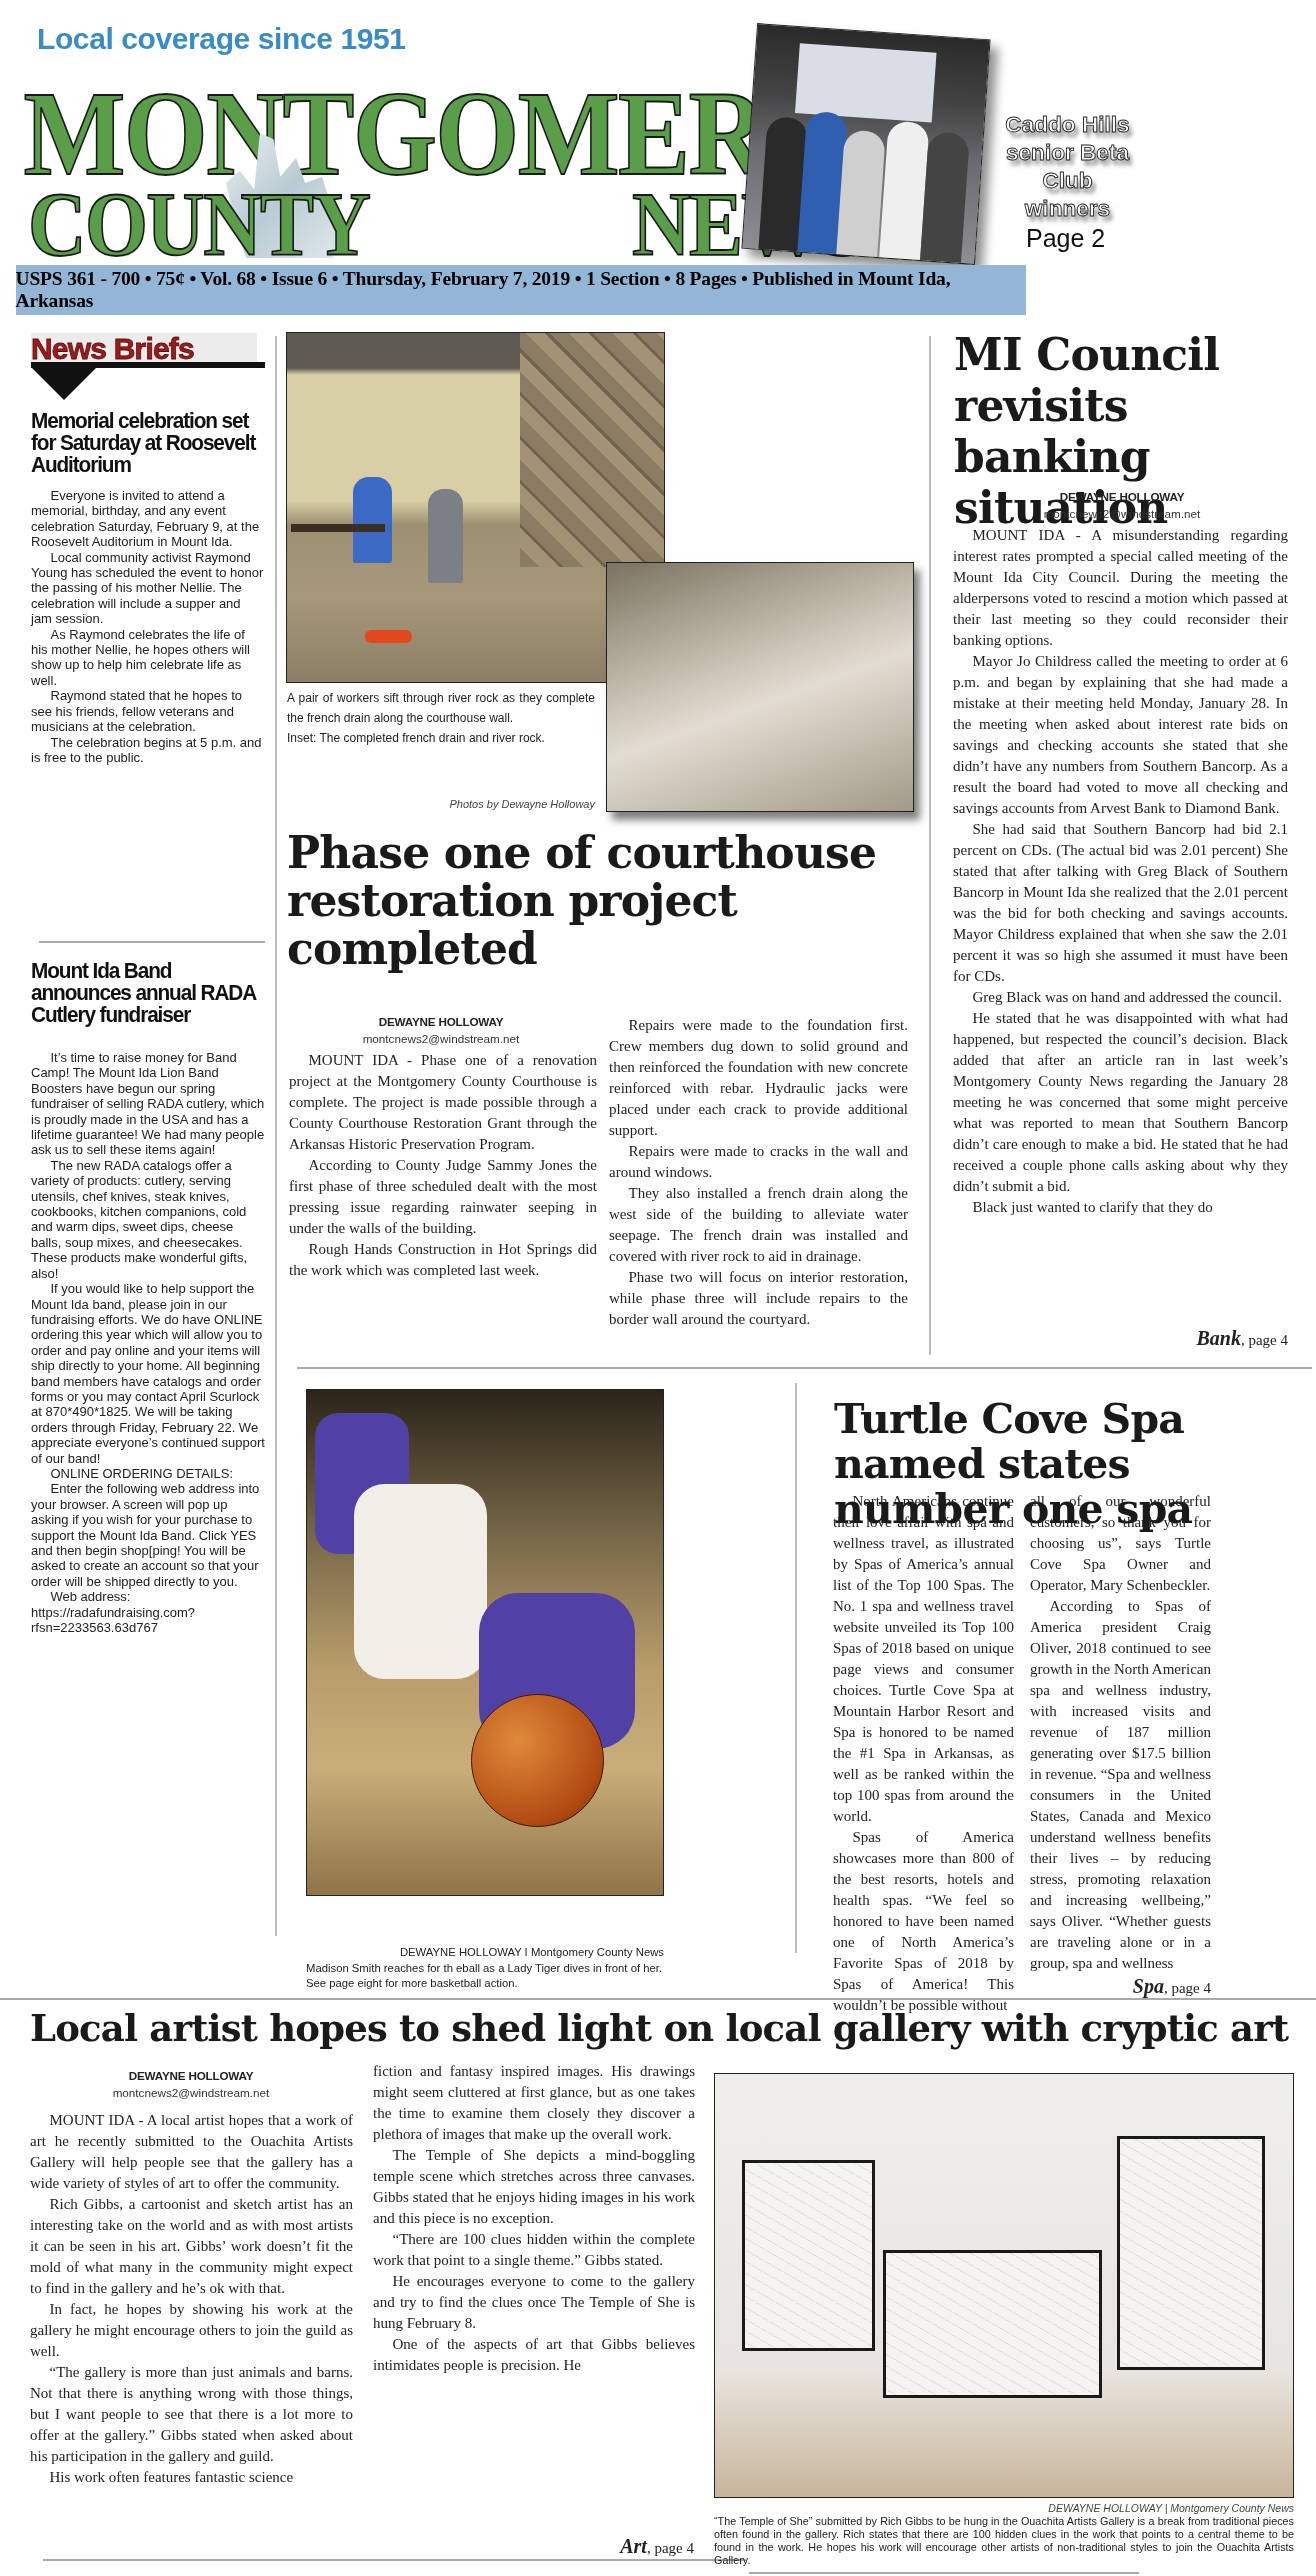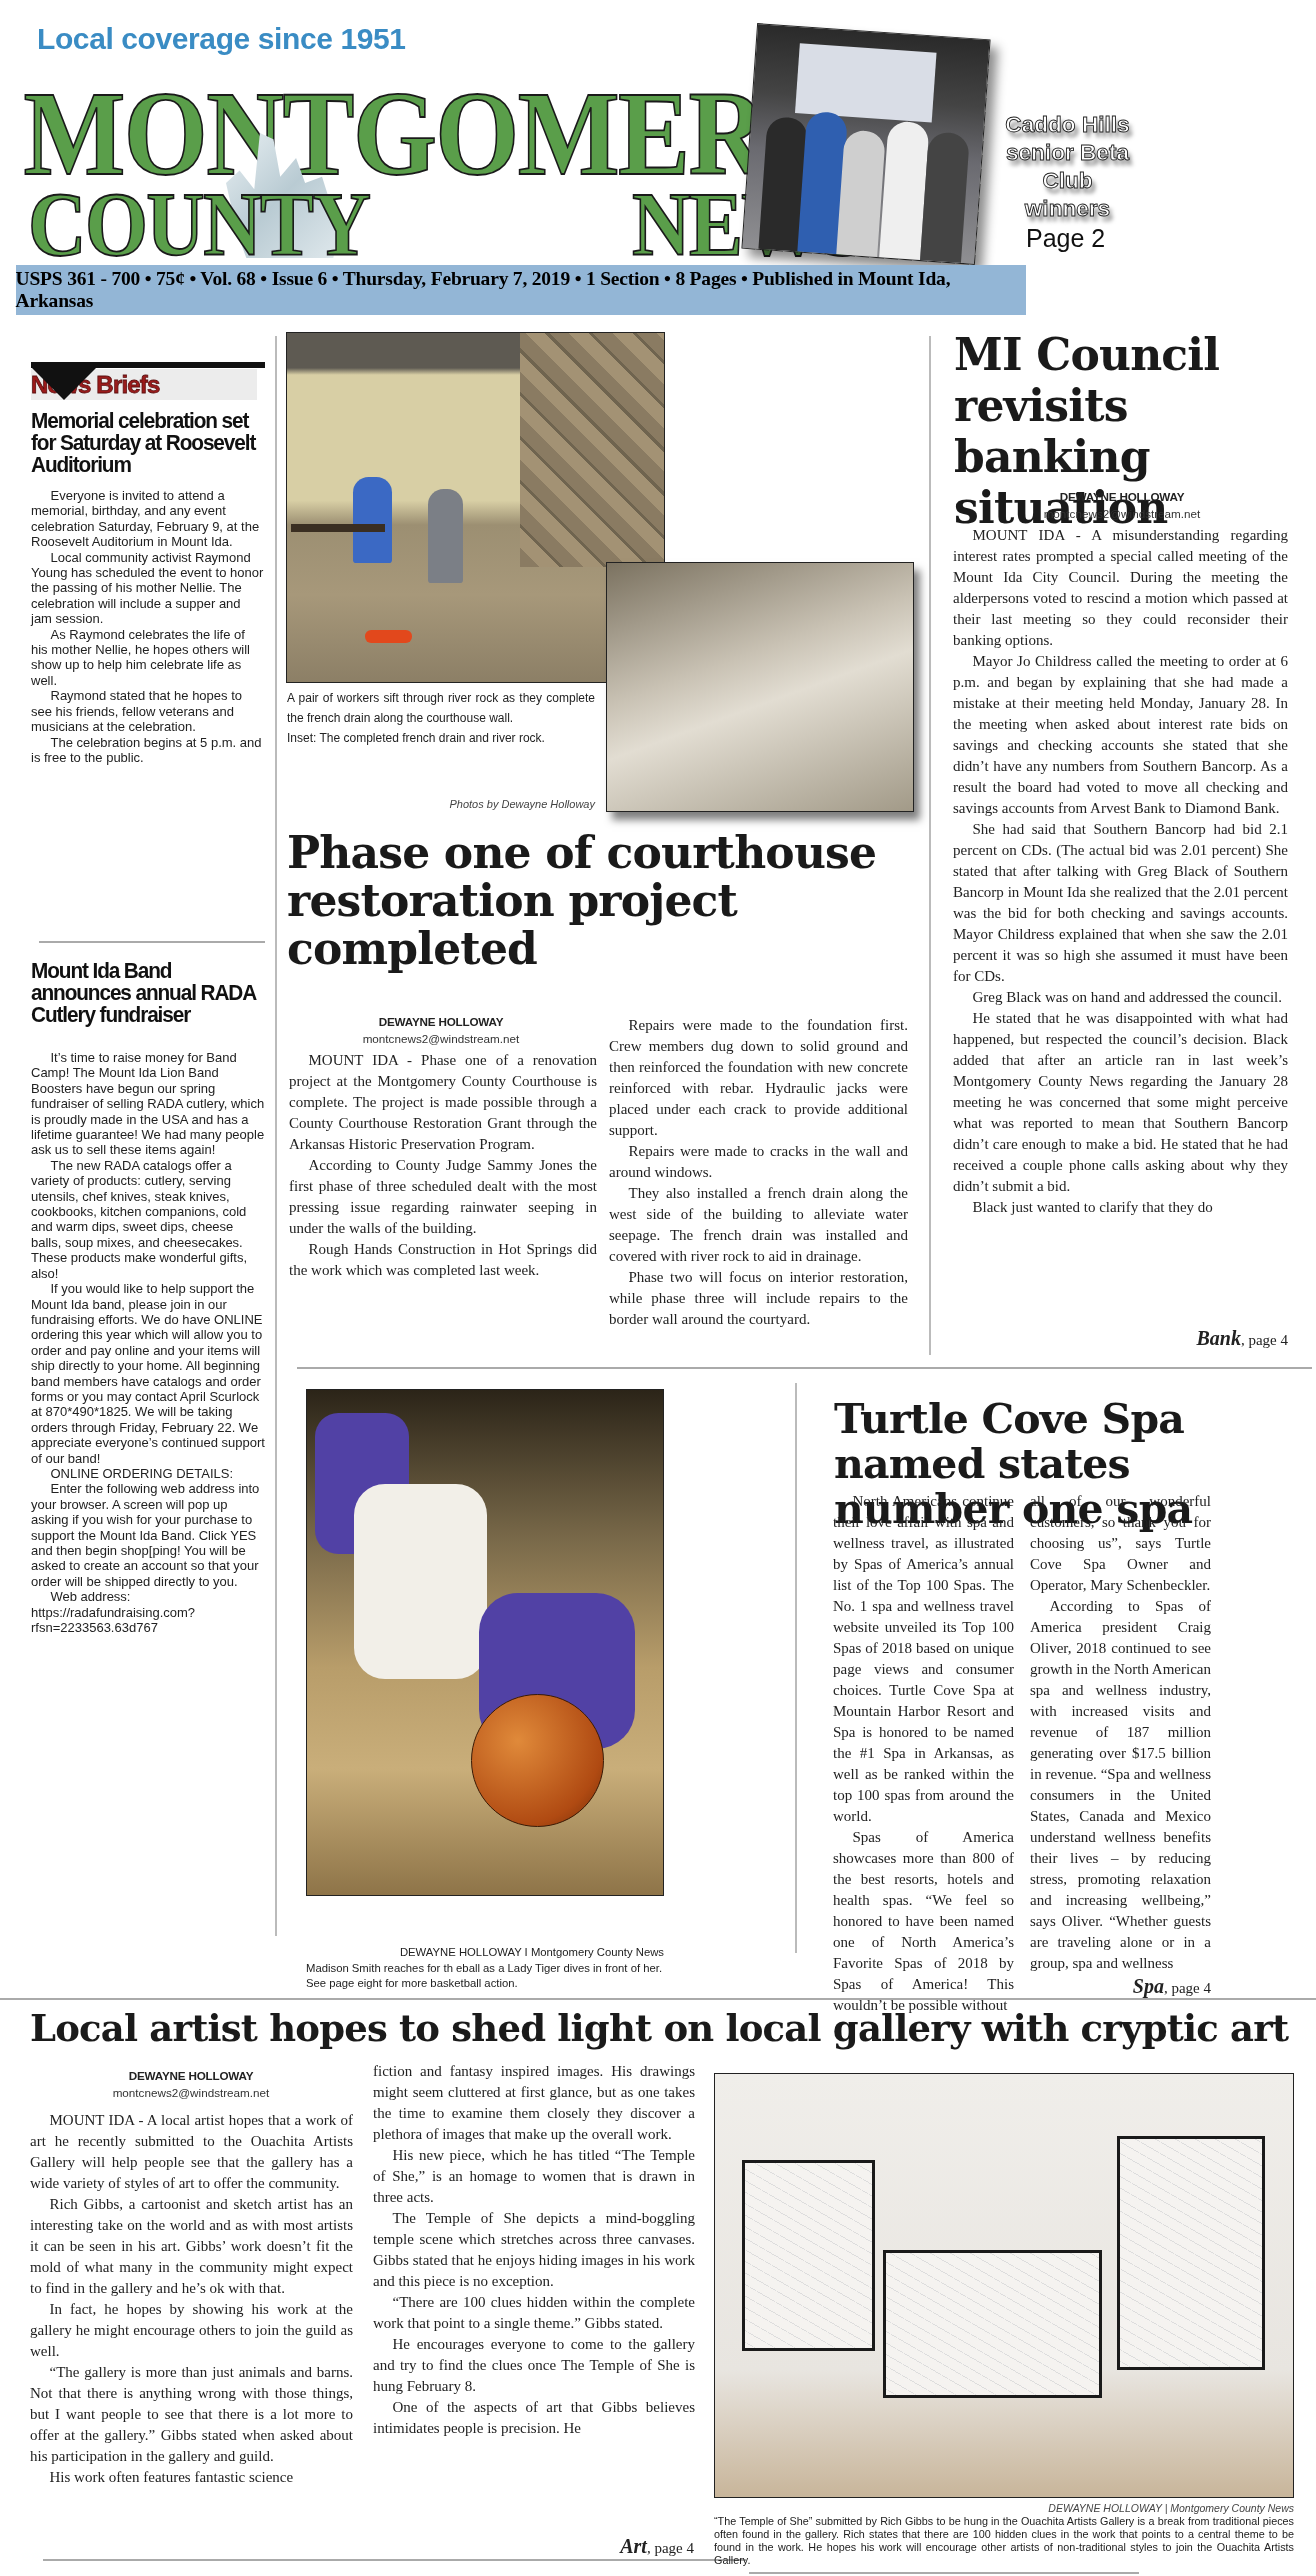--- a/index.html
+++ b/index.html
@@ -19,21 +19,21 @@
   .beta-photo .person { position: absolute; bottom: 0; width: 41px; border-radius: 20px 20px 0 0; }
   .callout { left: 999px; top: 111px; width: 137px; font-family: "Liberation Sans", sans-serif; font-weight: bold; font-size: 22.6px; line-height: 28px; color: #fff; text-align: center; -webkit-text-stroke: 0.9px #222; text-shadow: 3.1px 4.7px 4.7px rgba(0,0,0,0.5); }
   .page-ref { left: 1026px; top: 224px; font-family: Liberation Sans, sans-serif; font-size: 25px; color: #111; }
   .infobar { left: 15.6px; top: 265px; width: 1010px; height: 50px; background: #93b6d6; display: flex; align-items: center; justify-content: center; font-family: "Liberation Serif", serif; font-weight: bold; font-size: 19.5px; color: #000000; letter-spacing: -0.2px; }
 
   
   .vrule { background: #bbb; width: 1.6px; }
   .hrule { background: #aaa; height: 1.6px; }
 
   
-  .nb-title { left: 31px; top: 333px; width: 226px; height: 31px; background: #ececec; font-family: "Liberation Sans", sans-serif; font-weight: 900; font-size: 24px; color: #9b1b1b; line-height: 31px; letter-spacing: -0.8px; margin-top: 36px; -webkit-text-stroke: 0.8px #5a0f0f; }
+  .nb-title { left: 31px; top: 333px; width: 226px; height: 31px; background: #ececec; font-family: "Liberation Sans", sans-serif; font-weight: 900; font-size: 30px; color: #9b1b1b; line-height: 31px; letter-spacing: -0.8px; -webkit-text-stroke: 0.8px #5a0f0f; }
   .nb-bar { left: 31px; top: 362px; width: 234px; height: 5.5px; background: #111; }
   .nb-tri { left: 31px; top: 367px; width: 0; height: 0; border-left: 33px solid transparent; border-right: 33px solid transparent; border-top: 33px solid #111; }
   .brief-head { font-family: "Liberation Sans", sans-serif; font-weight: bold; font-size: 22.6px; line-height: 22px; color: #111; letter-spacing: -1.2px; transform: scaleX(0.92); transform-origin: left top; width: 250px; }
   .brief-body { font-family: "Liberation Sans", sans-serif; font-size: 13px; line-height: 15.4px; color: #222; width: 234px; }
   .brief-body p { text-indent: 19.5px; }
 
   
   .photo { border: 1.6px solid #222; overflow: hidden; }
   .courthouse { left: 286px; top: 332px; width: 379px; height: 351px; background: linear-gradient(180deg,#5e5a52 0%,#5e5a52 10%,#d8cfa5 12%,#d8cfa5 48%,#9c8f72 55%,#a7987a 75%,#8c7f66 100%); }
   .stonewall { right: 0; top: 0; width: 144px; height: 234px; background: repeating-linear-gradient(45deg,#8a7b62 0 14px,#a39274 14px 28px,#6f644f 28px 31px); }
@@ -185,21 +185,20 @@
 <div class="abs email" style="left:31px;top:2086px;width:320px;">montcnews2@windstream.net</div>
 <div class="abs body" style="left:30px;top:2102px;width:323px;margin-top:8px;">
   <p>MOUNT IDA - A local artist hopes that a work of art he recently submitted to the Ouachita Artists Gallery will help people see that the gallery has a wide variety of styles of art to offer the community.</p>
   <p>Rich Gibbs, a cartoonist and sketch artist has an interesting take on the world and as with most artists it can be seen in his art. Gibbs’ work doesn’t fit the mold of what many in the community might expect to find in the gallery and he’s ok with that.</p>
   <p>In fact, he hopes by showing his work at the gallery he might encourage others to join the guild as well.</p>
   <p>“The gallery is more than just animals and barns. Not that there is anything wrong with those things, but I want people to see that there is a lot more to offer at the gallery.” Gibbs stated when asked about his participation in the gallery and guild.</p>
   <p>His work often features fantastic science</p>
 </div>
 <div class="abs body" style="left:373px;top:2061px;width:322px;">
   <p style="text-indent:0">fiction and fantasy inspired images. His drawings might seem cluttered at first glance, but as one takes the time to examine them closely they discover a plethora of images that make up the overall work.</p>
-  <p>His new piece, which he has titled “The Temple of She,” is an homage to women that is drawn in three acts.</p>
   <p>The Temple of She depicts a mind-boggling temple scene which stretches across three canvases. Gibbs stated that he enjoys hiding images in his work and this piece is no exception.</p>
   <p>“There are 100 clues hidden within the complete work that point to a single theme.” Gibbs stated.</p>
   <p>He encourages everyone to come to the gallery and try to find the clues once The Temple of She is hung February 8.</p>
   <p>One of the aspects of art that Gibbs believes intimidates people is precision. He</p>
 </div>
 <div class="abs jump" style="left:468px;top:2535px;width:226px;">
   <b>Art</b><span>, page 4</span>
 </div>
 <div class="abs hrule" style="left:43px;top:2559px;width:703px;"></div>
 

